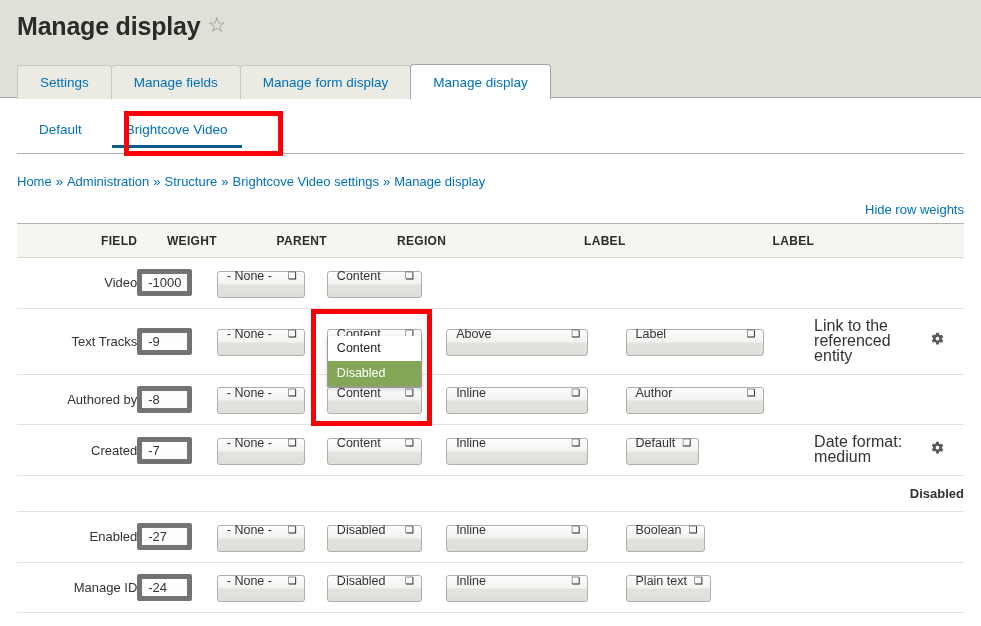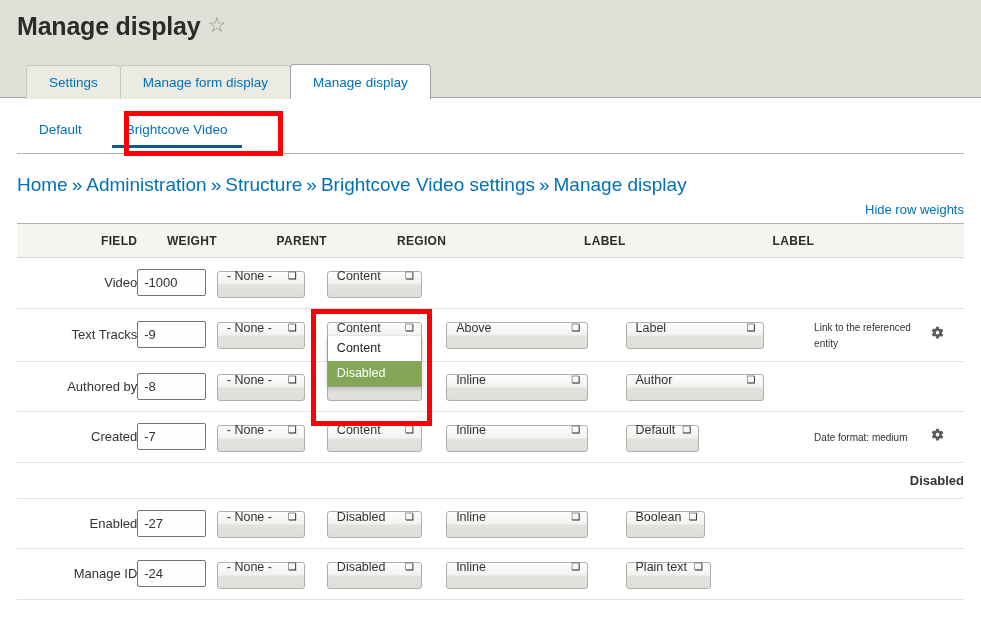--- a/index.html
+++ b/index.html
@@ -43,21 +43,21 @@
     font-size: 21px;
     font-weight: normal;
     color: #8f8f80;
     margin-left: 7px;
     vertical-align: 3px;
   }
 
   
   .primary-tabs {
     position: absolute;
-    left: 26px;
+    left: 17px;
     top: 64px;
     height: 35px;
     display: flex;
     align-items: flex-end;
     justify-content: flex-end;
   }
   .ptab {
     height: 34px;
     line-height: 34px;
     padding: 0 22px;
@@ -114,21 +114,21 @@
     bottom: -1px;
     height: 3px;
     background: #0f5a8c;
   }
 
   
   .breadcrumb {
     position: absolute;
     left: 17px;
     top: 174px;
-    font-size: 19px;
+    font-size: 13px;
     color: #0071b8;
     white-space: nowrap;
   }
   .breadcrumb .crumb { color: #0071b8; cursor: pointer; }
   .breadcrumb .sep { color: #0071b8; margin: 0 4px; }
 
   
   .hide-weights {
     position: absolute;
     right: 17px;
@@ -187,24 +187,24 @@
   .col-region { width: 117px; }
   .col-label  { width: 176px; }
   .col-format { width: 185px; }
   .col-summary{ width: 95px; }
   .col-gear   { width: 52px; text-align: center; }
 
   th.col-field { padding-left: 9px; }
 
   
   .weight-input {
-    width: 69px;
+    width: 55px;
     height: 27px;
     box-sizing: border-box;
-    border: 1px solid #737373;
+    border: 5px solid #737373;
     border-radius: 2px;
     background: #fefefe;
     font-family: "Liberation Sans", sans-serif;
     font-size: 13px;
     color: #333333;
     padding: 0 6px;
     outline: none;
   }
 
   .sel {
@@ -230,21 +230,21 @@
     color: #222;
     line-height: 1;
   }
   .sel.w-parent { width: 88px; }
   .sel.w-region { width: 95px; }
   .sel.w-label  { width: 142px; }
   .sel.w-format-wide { width: 138px; }
   .sel.w-format-auto { width: auto; min-width: 62px; }
 
   .summary-text {
-    font-size: 10px;
+    font-size: 16px;
     color: #333333;
     line-height: 14px;
   }
 
   .gear-icon {
     display: inline-block;
     width: 17px;
     height: 17px;
     color: #5c5c5c;
   }
@@ -303,20 +303,21 @@
 <body>
 
 <div class="top-band"></div>
 
 <div class="page-title">
   <span>Manage display</span><span class="star-icon">☆</span>
 </div>
 
 <div class="primary-tabs">
   <div class="ptab">Settings</div>
+  <div class="ptab">Manage fields</div>
   <div class="ptab">Manage form display</div>
   <div class="ptab active">Manage display</div>
 </div>
 
 <div class="secondary-tabs">
   <div class="stab">Default</div>
   <div class="stab active">Brightcove Video</div>
 </div>
 
 <div class="breadcrumb">

